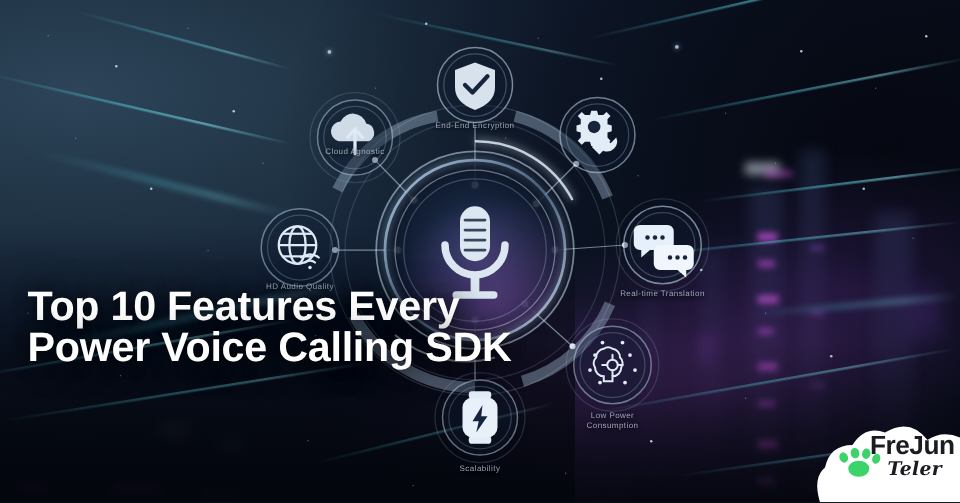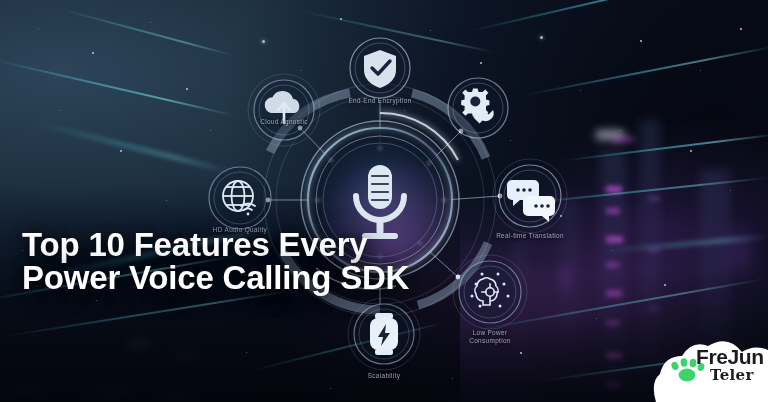--- a/index.html
+++ b/index.html
@@ -66,21 +66,21 @@
 
   
   .logo-wrap{position:absolute;right:0px;bottom:0px;width:118px;height:76px;z-index:8;}
   .logo-text{
     position:absolute;left:46px;top:20px;
     font-size:21px;font-weight:800;color:#1b1b22;letter-spacing:-.4px;line-height:1;
   }
   .logo-sub{
     position:absolute;left:60px;top:42px;
     font-family:"DejaVu Serif", serif;
-    font-size:15px;font-weight:700;color:#1b1b22;
+    font-style:italic;font-size:15px;font-weight:700;color:#1b1b22;
     letter-spacing:.3px;line-height:1;
   }
 
   
   .nlabel{
     position:absolute;color:rgba(206,222,240,.72);
     font-size:6.4px;letter-spacing:.35px;text-align:center;
     text-transform:none;line-height:8px;
     text-shadow:0 1px 3px rgba(0,0,0,.8);
     white-space:pre-line;

